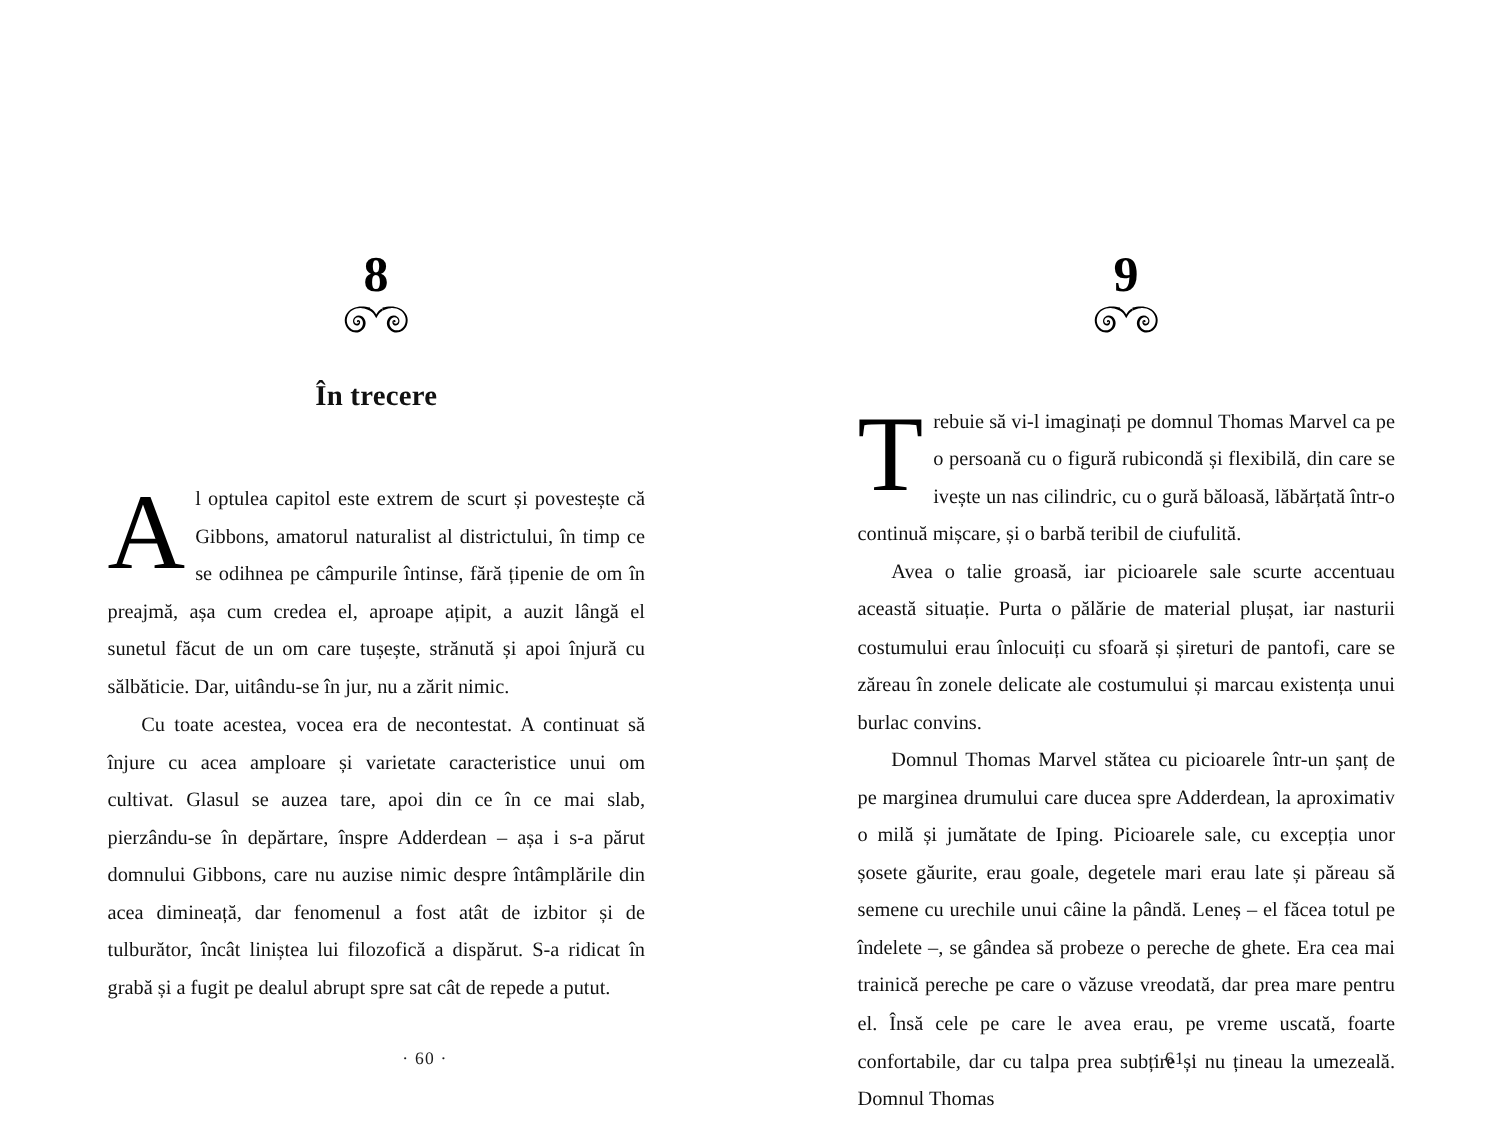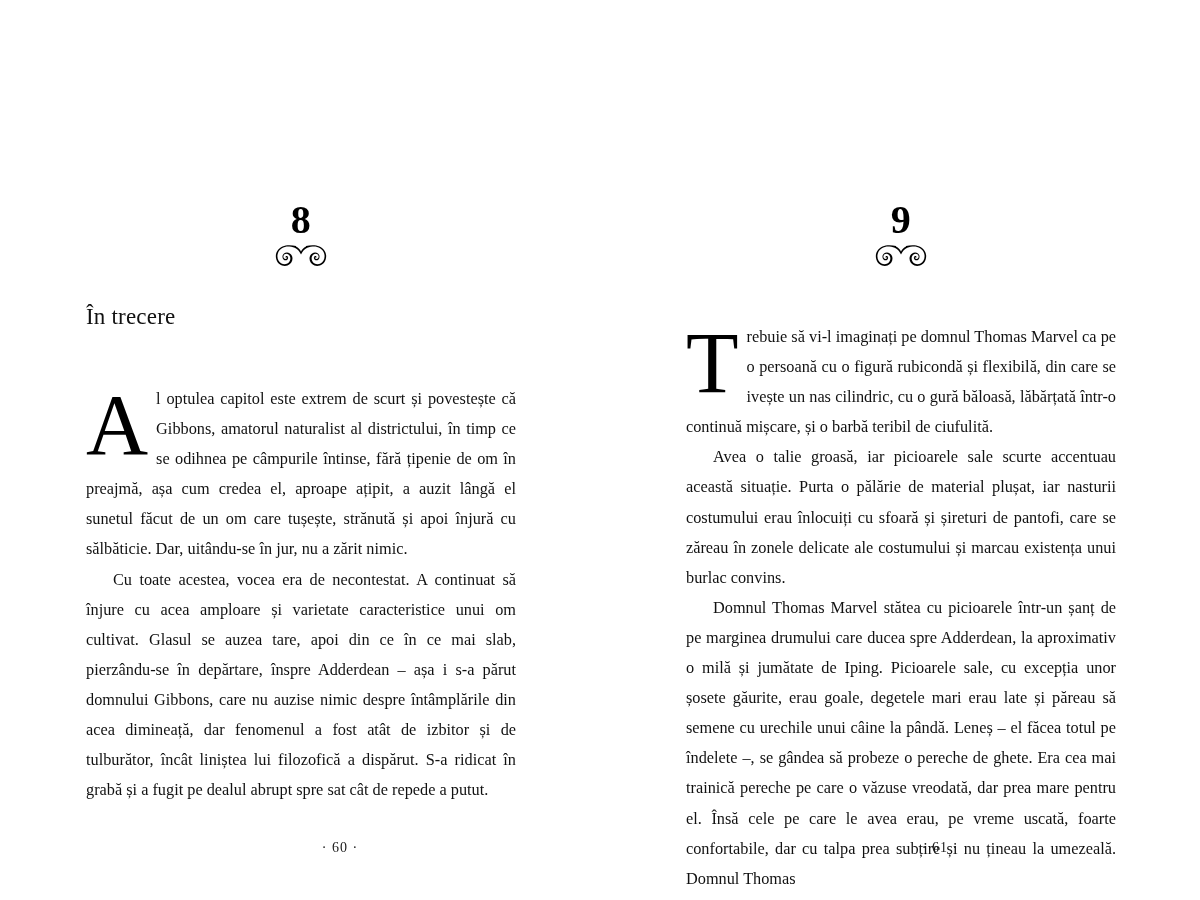--- a/index.html
+++ b/index.html
@@ -63,24 +63,24 @@
   .chapter-ornament {
     width: 56px;
     height: 26px;
     margin: 2px auto 0 auto;
     display: block;
   }
 
   .chapter-title {
     font-size: 23px;
     line-height: 26px;
-    font-weight: 400;
+    font-weight: 700;
     letter-spacing: 0.2px;
     margin: 36px 0 0 0;
-    text-align: left;
+    text-align: center;
     color: #111;
   }
 
   
   .prose {
     font-size: 16.3px;
     line-height: 30.1px;
     text-align: justify;
     text-justify: inter-word;
     hyphens: none;

